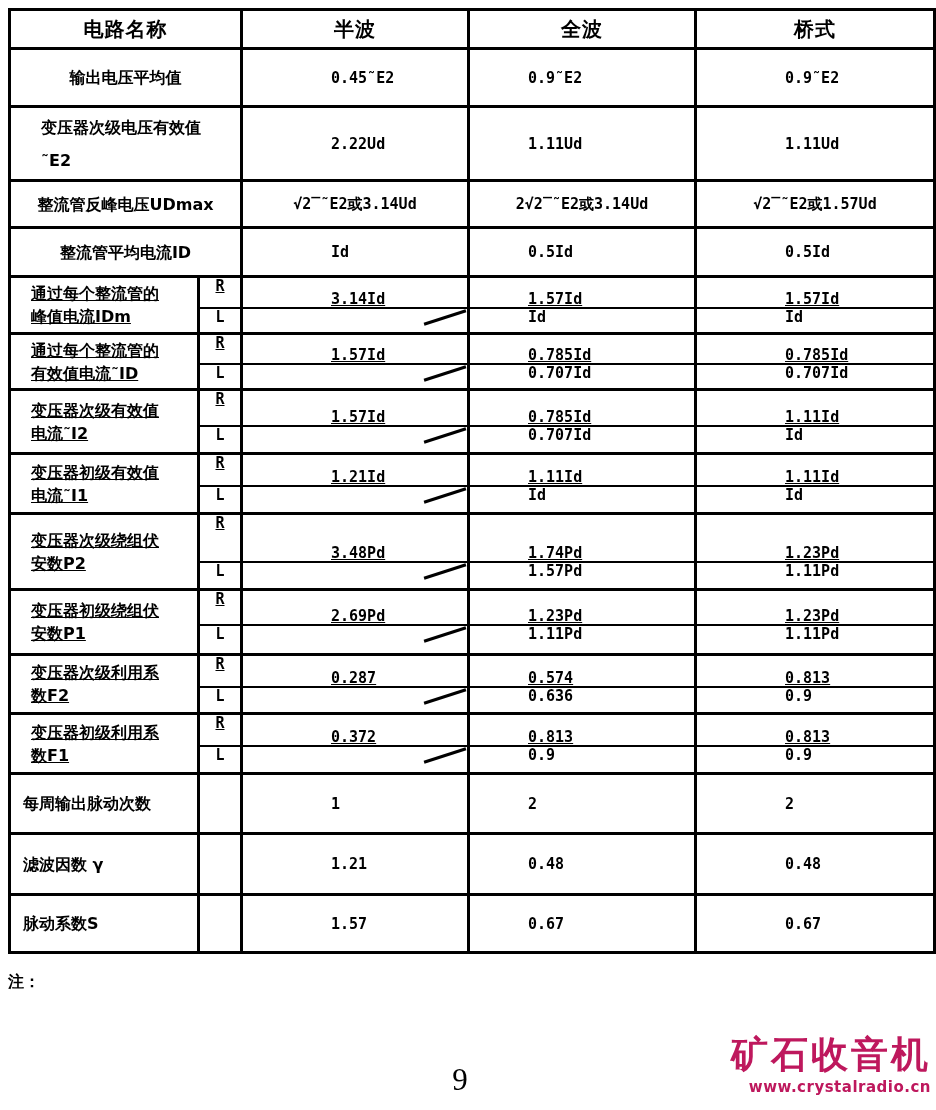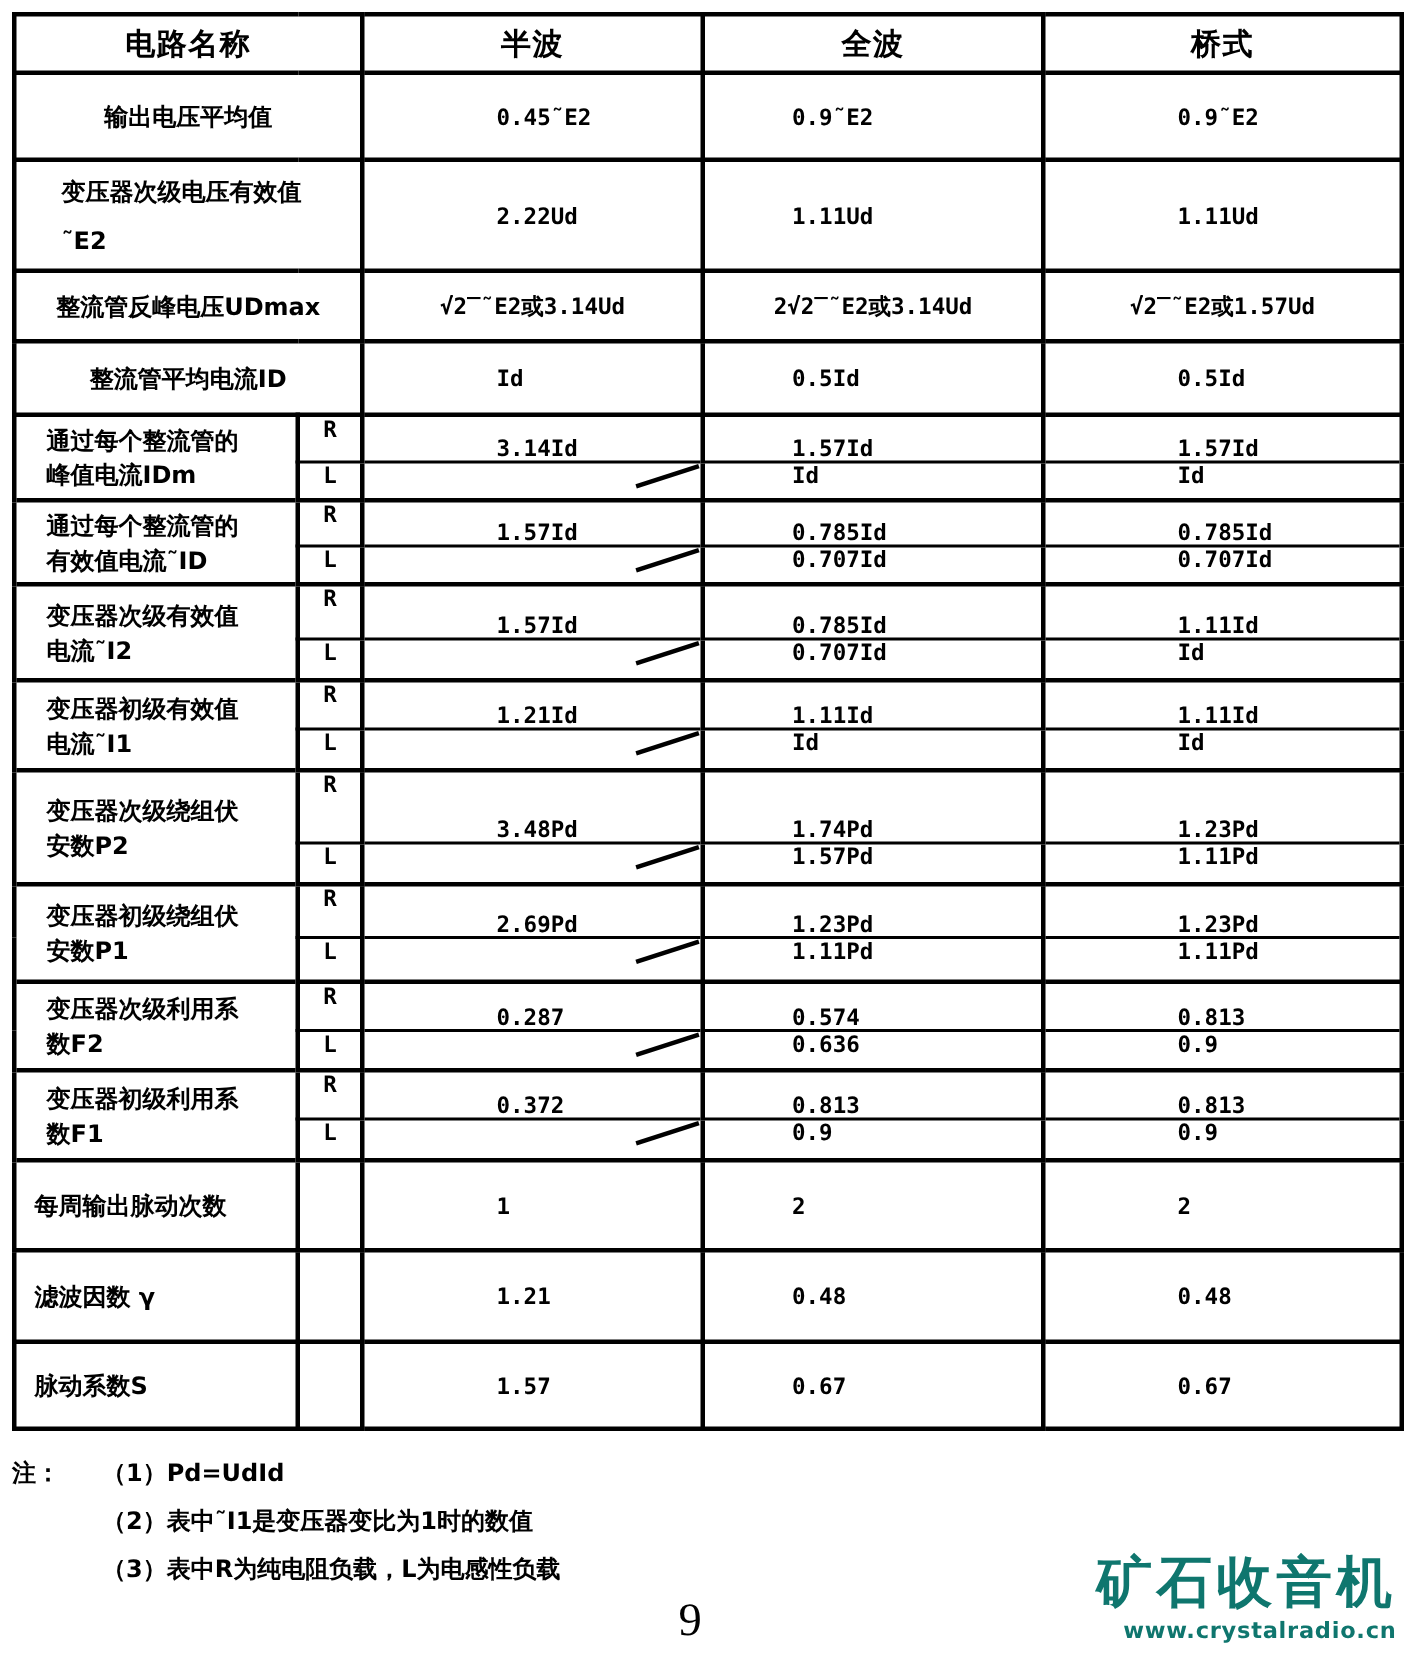--- a/index.html
+++ b/index.html
@@ -34,21 +34,21 @@
   td.val.c2{text-align:left;padding-left:88px;}
   td.val.ctr{text-align:center;padding-left:0;}
   td.vm{vertical-align:middle;}
   td.vr{vertical-align:bottom;line-height:16px;}
   td.vl{vertical-align:top;line-height:16px;padding-top:1px;}
   td.rl-cell{
     font-family:"DejaVu Sans Mono","Liberation Mono",monospace;
     font-size:15px;font-weight:bold;text-align:center;vertical-align:top;
     padding-top:3px;line-height:16px;
   }
-  tr.sub-r td{border-bottom-width:2px;}
+  tr.sub-r td{border-bottom-width:2px;text-decoration:underline;}
   tr.sub-l td{border-top-width:2px;}
   .slash{
     display:block;width:44px;height:0;border-top:3px solid #000;
     transform:rotate(-18deg);margin:7px 0 0 92px;
   }
 
   
   .notes{position:absolute;left:8px;top:966px;display:flex;font-weight:bold;font-size:16px;}
   .notes-prefix{width:60px;line-height:32px;}
   .note-item{line-height:32px;white-space:pre;}
@@ -286,27 +286,22 @@
           <td class="rl-cell"></td>
           <td class="val c0 vm">1.57</td>
           <td class="val c1 vm">0.67</td>
           <td class="val c2 vm">0.67</td>
         </tr>
       </tbody>
   </table>
 
   <div class="notes">
     <div class="notes-prefix">注：</div>
-    <div>
-      <div class="note-item">（1）Pd=UdId</div>
-      <div class="note-item">（2）表中˜I1是变压器变比为1时的数值</div>
-      <div class="note-item">（3）表中R为纯电阻负载，L为电感性负载</div>
-    </div>
   </div>
 
   <div class="pagenum">9</div>
 
-  <div class="logo" style="color: #0f766e;">
+  <div class="logo" style="color: #be185d;">
     <div class="logo-brand">矿石收音机</div>
     <div class="logo-url">www.crystalradio.cn</div>
   </div>
 
 </div>
 
 </body></html>

